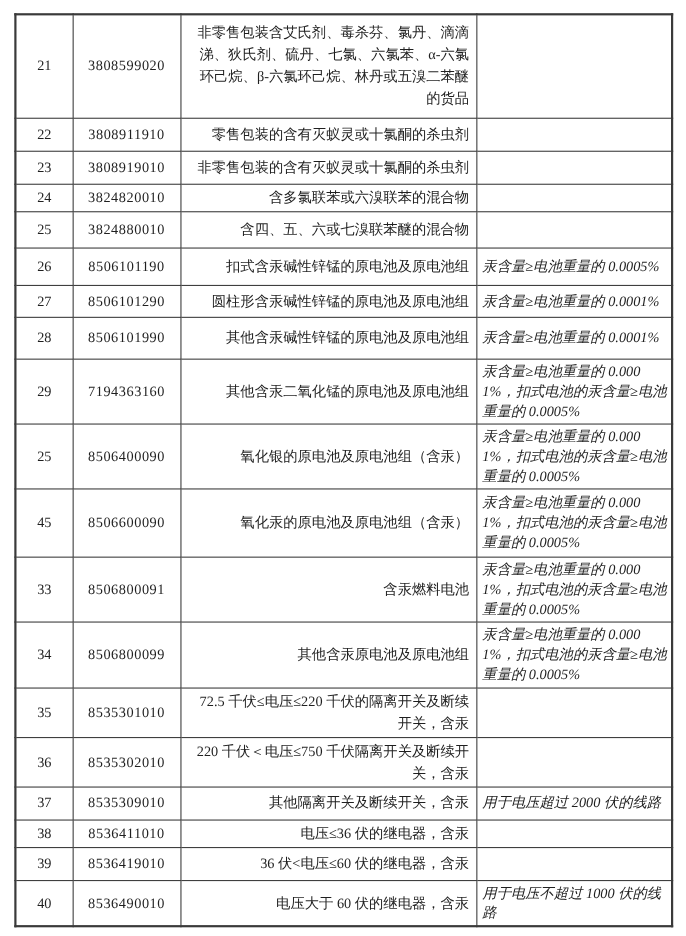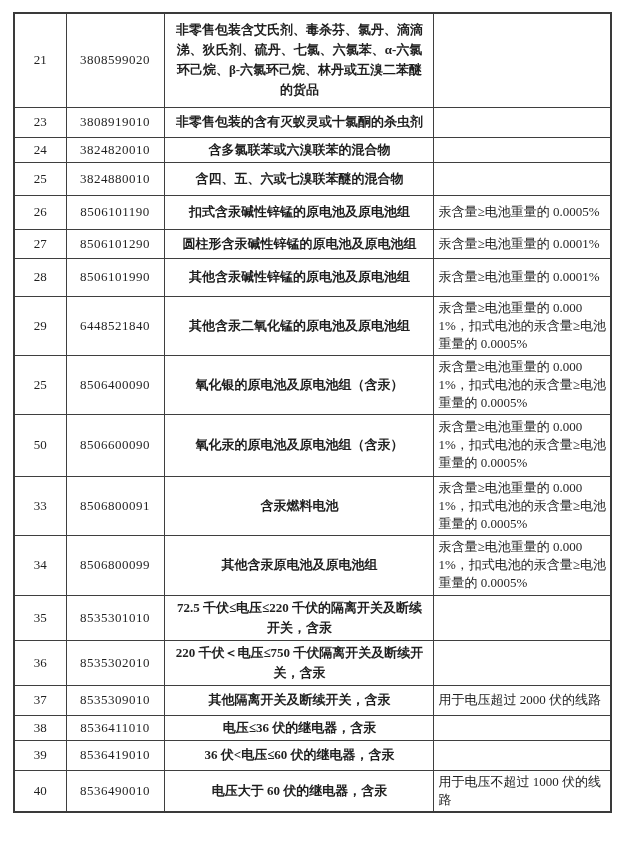--- a/index.html
+++ b/index.html
@@ -35,47 +35,53 @@
     padding: 1px 2px;
     line-height: 16px;
   }
   td.cell-code {
     text-align: center;
     padding: 1px 2px;
     line-height: 16px;
     letter-spacing: 0.5px;
   }
   td.cell-desc {
-    text-align: center;
+    text-align: right;
     padding: 2px 6px 2px 8px;
     line-height: 20px;
-    font-weight: bold;
   }
   td.cell-remark {
     text-align: left;
     padding: 2px 4px 2px 5px;
     line-height: 18px;
+    font-style: italic;
   }
 </style>
 </head>
 <body>
 
 <div class="page">
   <table class="doc-table">
     <colgroup>
       <col style="width:52px">
       <col style="width:98px">
       <col style="width:269px">
       <col style="width:178px">
     </colgroup>
     <tbody id="table-body">
         <tr style="height: 94px;">
           <td class="cell-no">21</td>
           <td class="cell-code">3808599020</td>
           <td class="cell-desc">非零售包装含艾氏剂、毒杀芬、氯丹、滴滴涕、狄氏剂、硫丹、七氯、六氯苯、α-六氯环己烷、β-六氯环己烷、林丹或五溴二苯醚的货品</td>
+          <td class="cell-remark"></td>
+        </tr>
+        <tr style="height: 30px;">
+          <td class="cell-no">22</td>
+          <td class="cell-code">3808911910</td>
+          <td class="cell-desc">零售包装的含有灭蚁灵或十氯酮的杀虫剂</td>
           <td class="cell-remark"></td>
         </tr>
         <tr style="height: 30px; padding-left: 34px;">
           <td class="cell-no">23</td>
           <td class="cell-code">3808919010</td>
           <td class="cell-desc">非零售包装的含有灭蚁灵或十氯酮的杀虫剂</td>
           <td class="cell-remark"></td>
         </tr>
         <tr style="height: 22px;">
           <td class="cell-no">24</td>
@@ -102,32 +108,32 @@
           <td class="cell-remark">汞含量≥电池重量的 0.0001%</td>
         </tr>
         <tr style="height: 38px;">
           <td class="cell-no">28</td>
           <td class="cell-code">8506101990</td>
           <td class="cell-desc">其他含汞碱性锌锰的原电池及原电池组</td>
           <td class="cell-remark">汞含量≥电池重量的 0.0001%</td>
         </tr>
         <tr style="height: 56px;">
           <td class="cell-no">29</td>
-          <td class="cell-code">6448521840</td>
+          <td class="cell-code">7194363160</td>
           <td class="cell-desc">其他含汞二氧化锰的原电池及原电池组</td>
           <td class="cell-remark">汞含量≥电池重量的 0.0001%，扣式电池的汞含量≥电池重量的 0.0005%</td>
         </tr>
         <tr style="height: 57px;">
           <td class="cell-no">25</td>
           <td class="cell-code">8506400090</td>
           <td class="cell-desc">氧化银的原电池及原电池组（含汞）</td>
           <td class="cell-remark">汞含量≥电池重量的 0.0001%，扣式电池的汞含量≥电池重量的 0.0005%</td>
         </tr>
         <tr style="height: 62px;">
-          <td class="cell-no">50</td>
+          <td class="cell-no">45</td>
           <td class="cell-code">8506600090</td>
           <td class="cell-desc">氧化汞的原电池及原电池组（含汞）</td>
           <td class="cell-remark">汞含量≥电池重量的 0.0001%，扣式电池的汞含量≥电池重量的 0.0005%</td>
         </tr>
         <tr style="height: 56px;">
           <td class="cell-no">33</td>
           <td class="cell-code">8506800091</td>
           <td class="cell-desc">含汞燃料电池</td>
           <td class="cell-remark">汞含量≥电池重量的 0.0001%，扣式电池的汞含量≥电池重量的 0.0005%</td>
         </tr>

